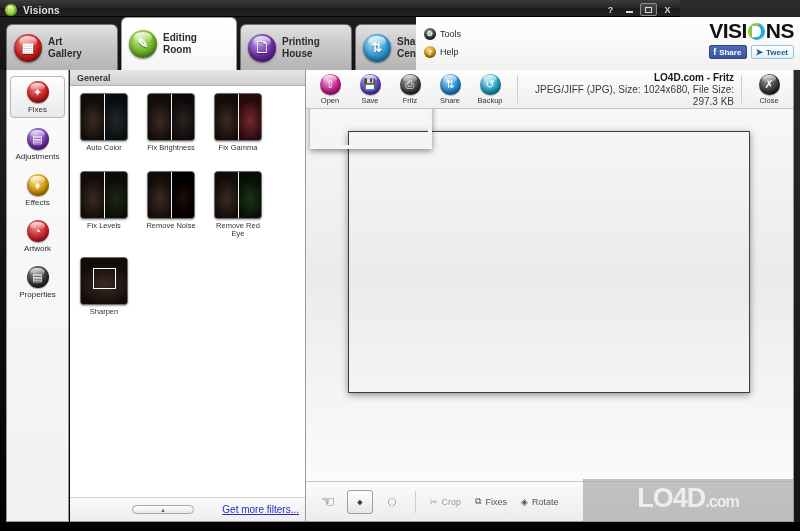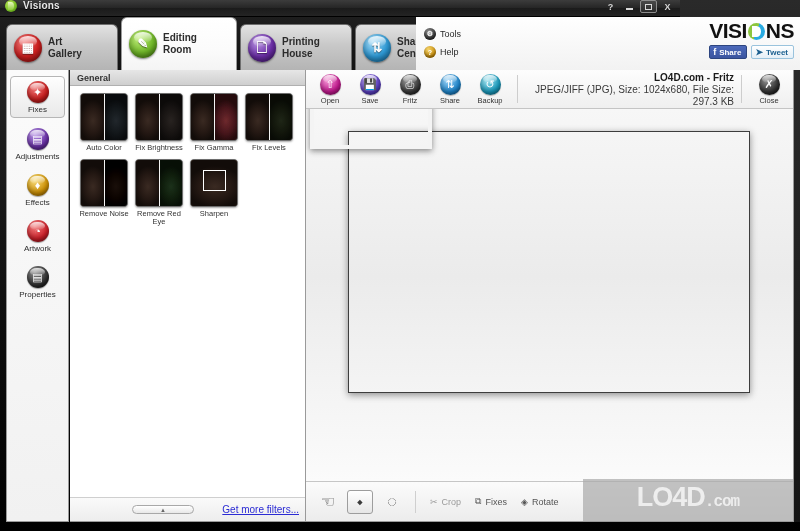--- a/index.html
+++ b/index.html
@@ -13,21 +13,21 @@
     position: relative;
     width: 800px; height: 531px;
     background: linear-gradient(180deg,#2a2a2a 0%,#101010 55%,#000 100%);
     overflow: hidden;
   }
 
   
   #titlebar {
     position: absolute; top: 0; left: 0; width: 680px; height: 17px;
     background: linear-gradient(180deg,#3c3c3c 0%,#262626 48%,#1b1b1b 52%,#242424 100%);
-    display: flex; align-items: flex-start;
+    display: flex; align-items: flex-end;
     border-bottom: 1px solid #000;
   }
   .tb-logo {
     width: 12px; height: 12px; margin-left: 5px; margin-right: 6px;
     border-radius: 50%;
     background: radial-gradient(circle at 35% 30%, #b9e35a 0%, #7cc026 55%, #3f7a0e 100%);
     position: relative; flex: none;
   }
   .tb-logo::after {
     content:''; position:absolute; left:3px; top:2px; width:6px; height:8px;
@@ -132,21 +132,21 @@
   .ric-black  { background: radial-gradient(circle at 35% 28%, #8f8f8f, #2a2a2a 65%, #000 100%); }
 
   
   #filters { position:absolute; left:70px; top:70px; width:236px; height:452px;
              background:#fff; border:1px solid #9a9a9a; border-left:none; border-top:none;
              display:flex; flex-direction:column; }
   #filters-head { height:16px; background:linear-gradient(180deg,#e6e6e6,#cfcfcf);
                   border-bottom:1px solid #b0b0b0; display:flex; align-items:center;
                   padding-left:7px; font-size:9px; font-weight:bold; color:#333; }
   #filter-grid { flex:1; display:flex; flex-wrap:wrap; align-content:flex-start;
-                 padding:7px 0 0 8px; gap:0; overflow:hidden; }
+                 padding:7px 0 0 8px; gap:12px; overflow:hidden; }
   .filt { width:52px; margin:0 3px 6px 0; display:flex; flex-direction:column; align-items:center; gap:3px; }
   .fthumb { width:48px; height:48px; border-radius:4px; overflow:hidden; position:relative;
             border:1px solid #6d6d6d; box-shadow:0 1px 2px rgba(0,0,0,.35); background:#222; }
   .fthumb .half { position:absolute; top:0; bottom:0; width:50%; }
   .fthumb .divider { position:absolute; left:50%; top:0; bottom:0; width:1px; background:#f3f3f3; }
   .fthumb .selbox { position:absolute; left:25%; top:22%; width:52%; height:46%;
                     border:1px solid #fff; }
   .flabel { font-size:7.5px; color:#333; text-align:center; line-height:8.5px; width:56px; }
 
   
@@ -225,21 +225,21 @@
   .btn-lbl { display:flex; align-items:center; gap:4px; font-size:9px; color:#555; padding:0 4px; }
   .btn-lbl.dim { color:#9a9a9a; }
   .bsep { width:1px; height:22px; background:#cfcfcf; margin:0 4px; }
 
   
   #watermark { position:absolute; right:0; bottom:0; width:210px; height:42px;
                background: rgba(170,170,170,.72); display:flex; align-items:center;
                justify-content:center; z-index:40; pointer-events:none; }
   #wm-text { font-size:27px; font-weight:bold; color:rgba(255,255,255,.72);
              letter-spacing:-1px; line-height:27px; }
-  #wm-text .sm { font-size:16px;font-family:Liberation Mono, monospace; }
+  #wm-text .sm { font-size:16px; }
 
   
   #rscroll { position:absolute; right:0; top:70px; width:6px; height:452px;
              background:linear-gradient(180deg,#2a2a2a,#151515); }
 </style>
 </head>
 <body>
 
 <div id="app">
 

